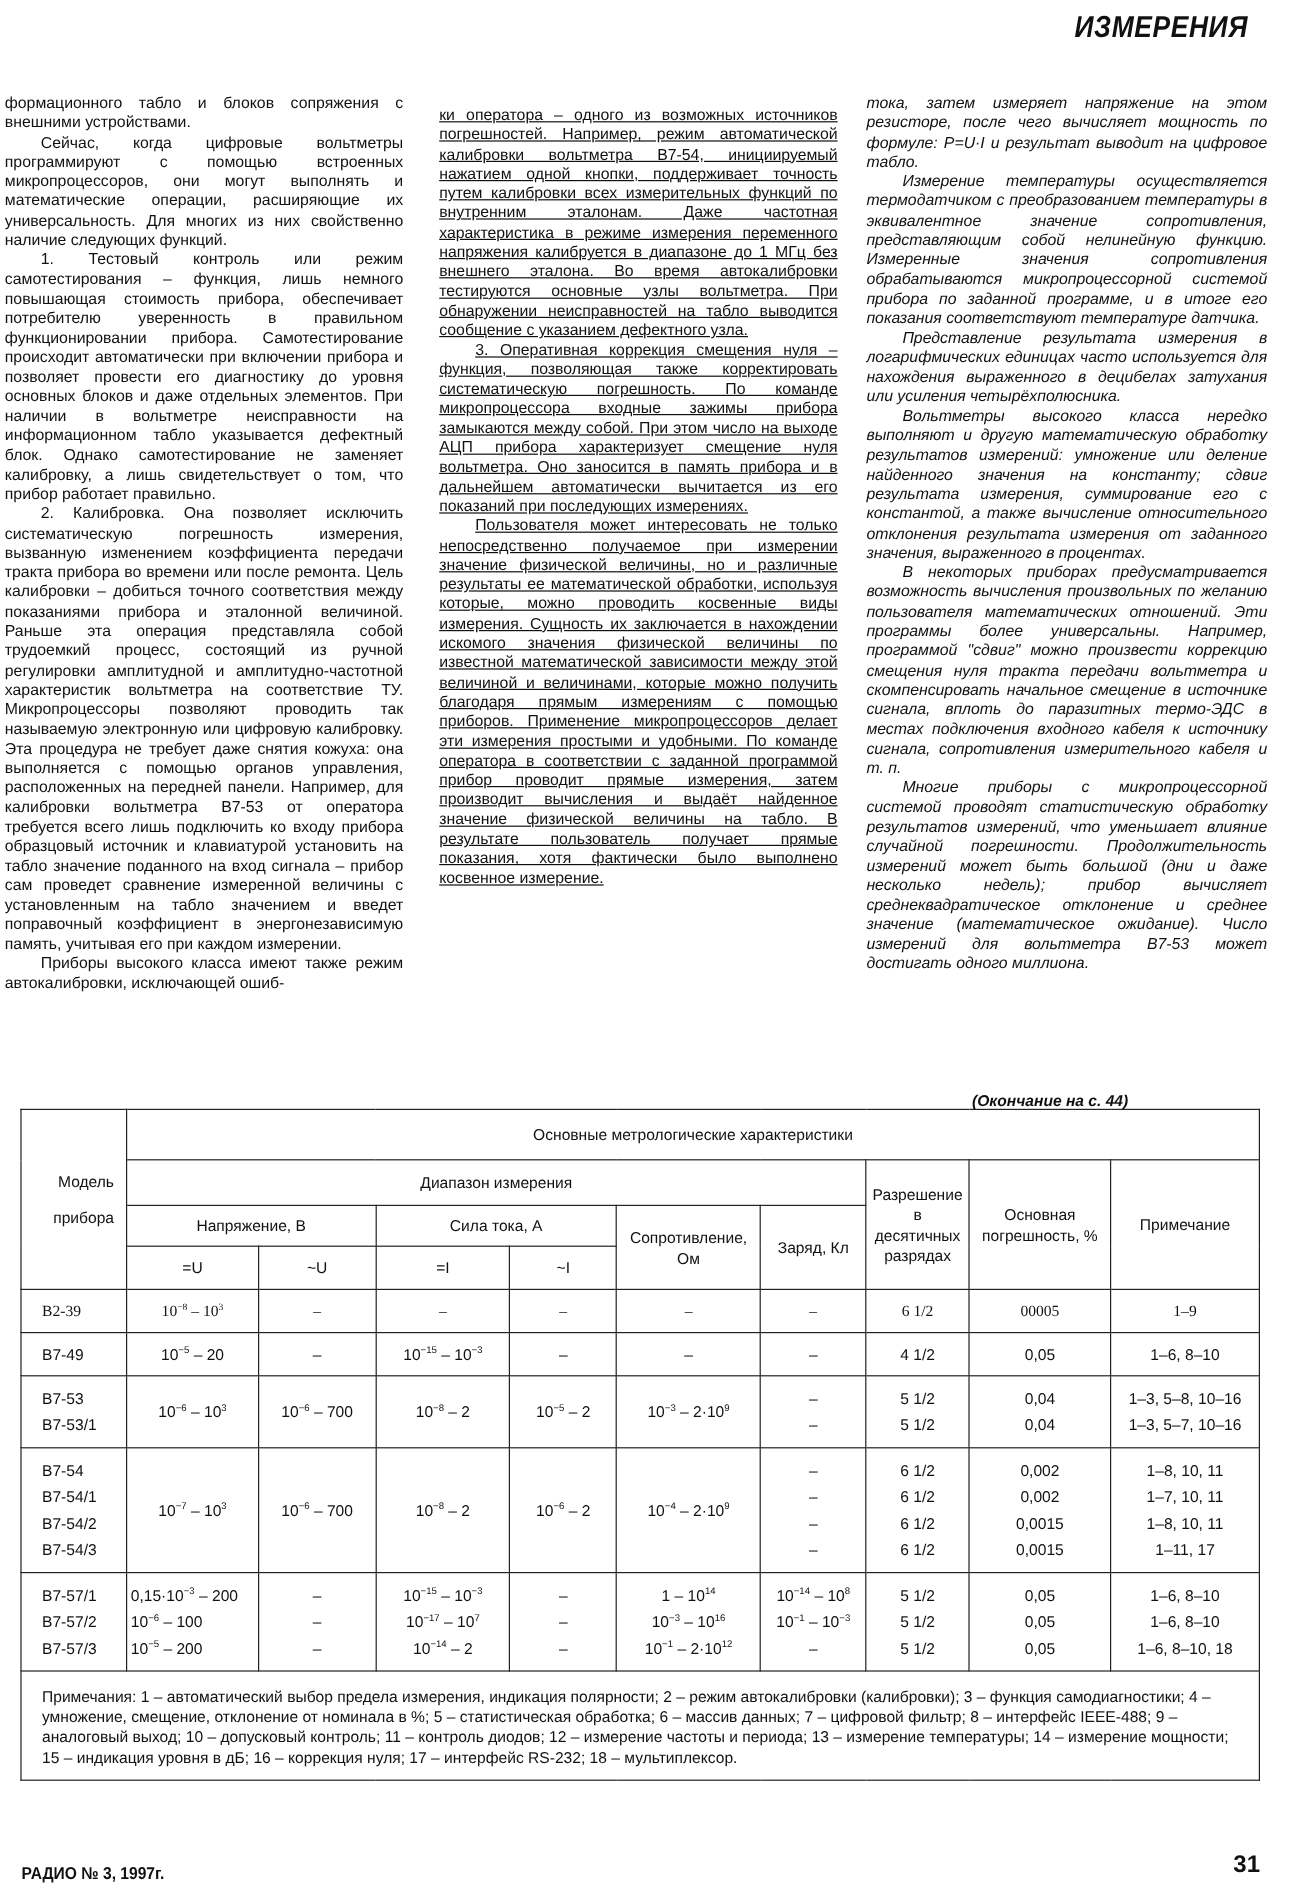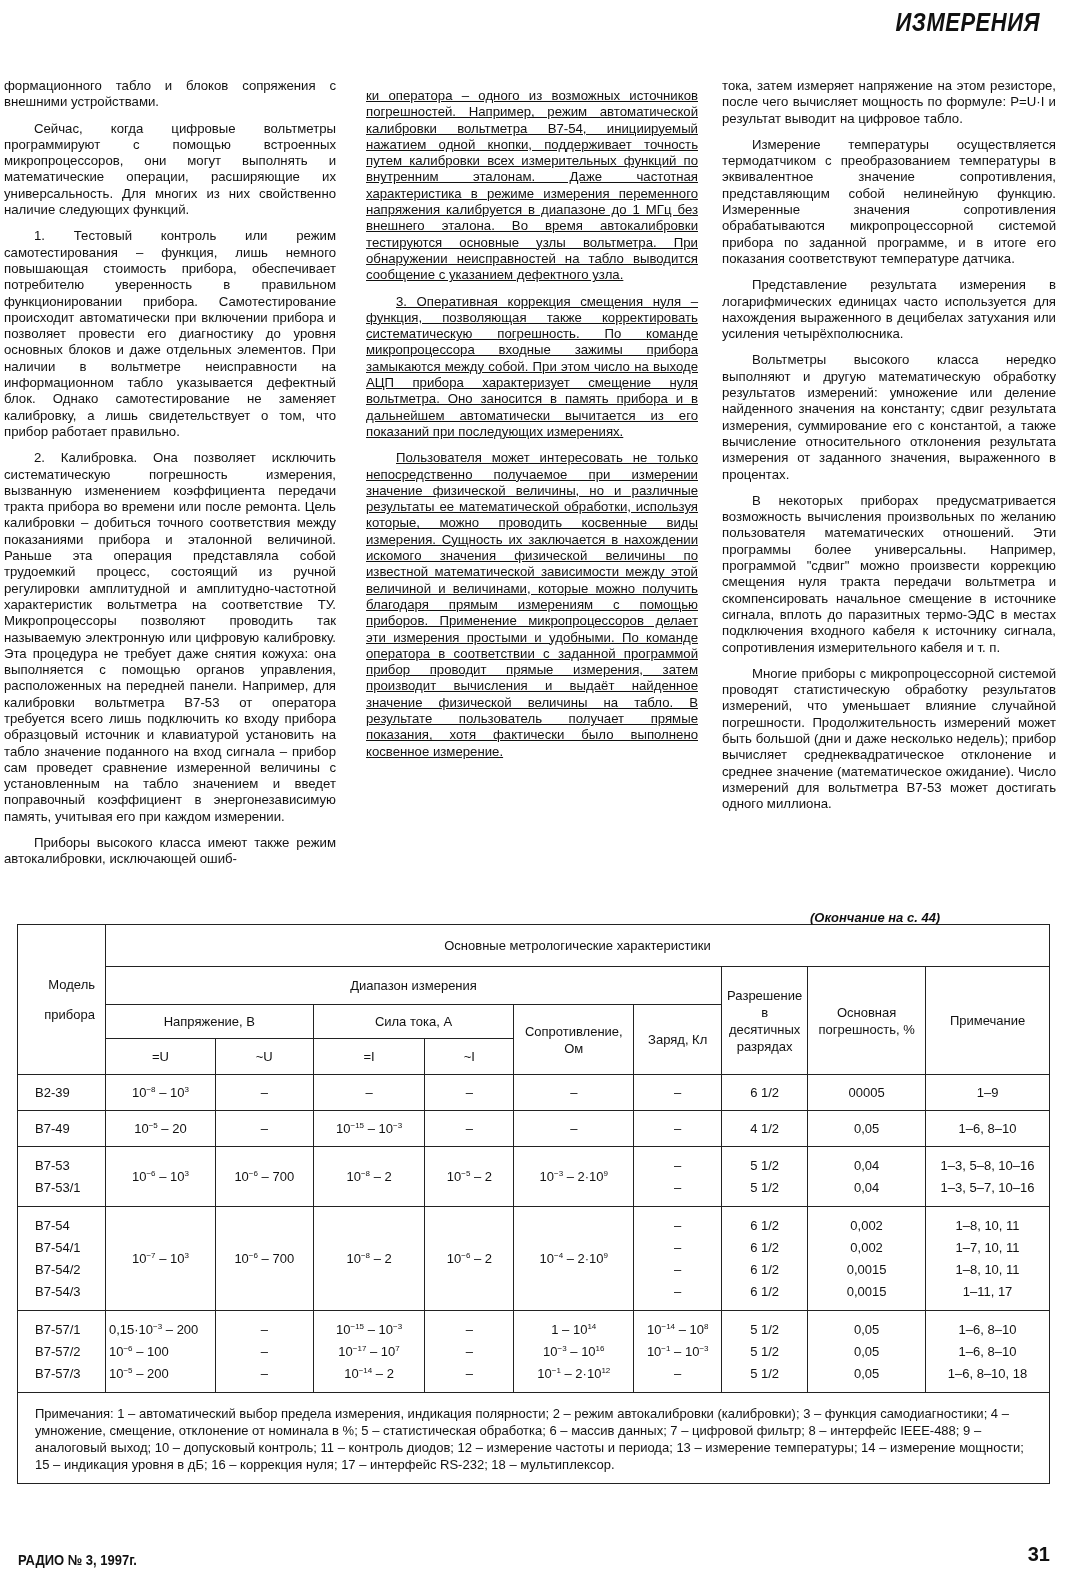--- a/index.html
+++ b/index.html
@@ -12,24 +12,24 @@
     font-size: 22px; letter-spacing: 0.5px; transform: scaleY(1.15);
   }
 
   .col {
     position: absolute; top: 78px; width: 332px;
     font-size: 13.2px; line-height: 16.3px; text-align: justify;
     font-family: "Liberation Sans", sans-serif;
   }
   .col1 { left: 4px; }
   .col2 { left: 366px; top: 88px; text-decoration: underline; }
-  .col3 { left: 722px; top: 78px; width: 334px; }
+  .col3 { left: 722px; top: 78px; width: 334px; font-style: italic; }
   .col p { text-indent: 0; }
   .col p.ind { text-indent: 30px; }
-  .col p + p { margin-top: 10px; }
+  .col p + p { margin-top: 0; }
 
   .continued {
     position: absolute; top: 878px; left: 810px;
     font-weight: bold; font-style: italic; font-size: 13px; margin-top: 32px;
   }
 
   .spec-table {
     position: absolute; left: 17px; top: 924px; width: 1033px;
     border-collapse: collapse; font-size: 13px; line-height: 17px;
     font-family: "Liberation Sans", sans-serif;
@@ -112,21 +112,21 @@
       <th rowspan="2">Заряд, Кл</th>
     </tr>
     <tr style="height:36px">
       <th>=U</th>
       <th>~U</th>
       <th>=I</th>
       <th>~I</th>
     </tr>
   </thead>
   <tbody id="table-body">
-      <tr style="height: 36px;">
+      <tr style="height: 36px; font-family: Liberation Serif, serif;">
         <td class="model lines">
           <div><span>В2-39</span></div>
         </td>
         <td><span>10<sup>−8</sup> – 10<sup>3</sup></span></td>
         <td><span>–</span></td>
         <td><span>–</span></td>
         <td><span>–</span></td>
         <td><span>–</span></td>
         <td><span>–</span></td>
         <td><span>6 1/2</span></td>

